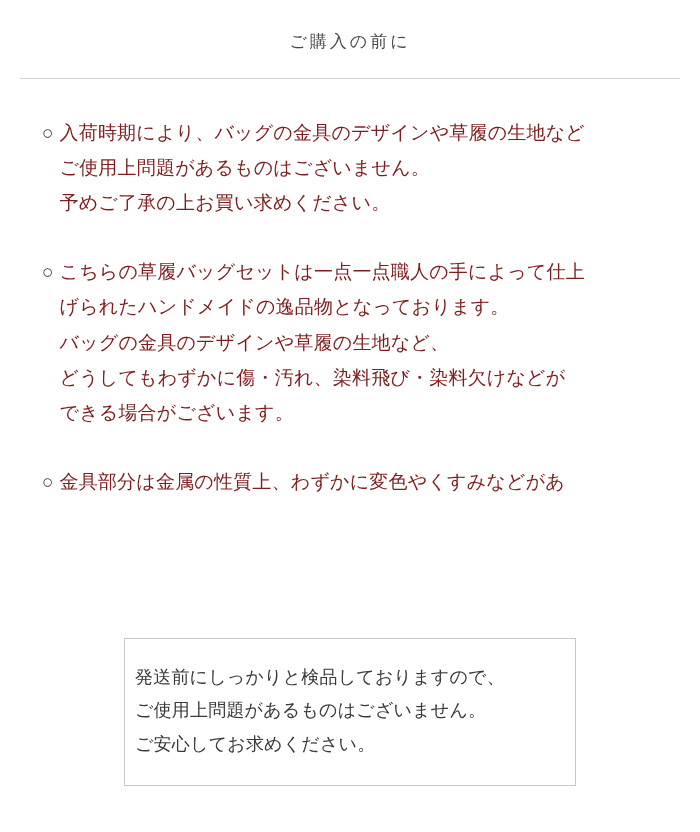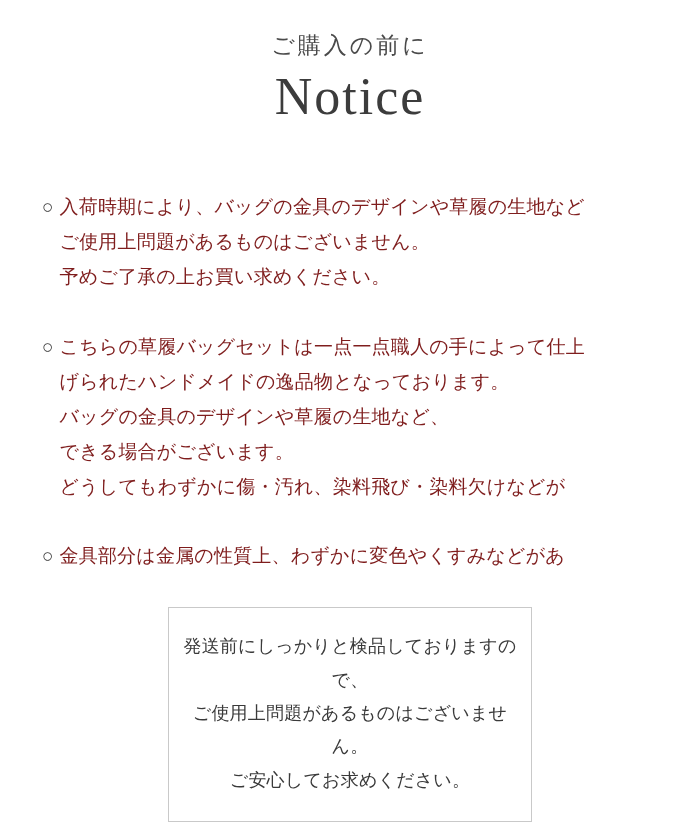--- a/index.html
+++ b/index.html
@@ -24,21 +24,21 @@
   }
 
   
   .header {
     text-align: center;
     padding-top: 30px;
     padding-bottom: 10px;
   }
   .header-sub {
     font-family: "Liberation Serif", serif;
-    font-size: 23px;
+    font-size: 17px;
     letter-spacing: 3px;
     color: #4a4a4a;
     line-height: 1.4;
   }
   .header-title {
     font-family: "Liberation Serif", serif;
     font-size: 52px;
     font-weight: 400;
     letter-spacing: 2px;
     color: #3c3c3c;
@@ -81,62 +81,60 @@
   }
 
   
   .footer-wrap {
     display: flex;
     justify-content: center;
     padding-bottom: 46px;
   }
   .footer-box {
     border: 1px solid #c9c9c9;
-    width: 364px;
+    width: 452px;
     box-sizing: border-box;
     padding: 22px 10px 24px 10px;
-    text-align: center;
   }
   .footer-line {
     font-size: 18px;
     line-height: 1.85;
     color: #3a3a3a;
     letter-spacing: 0.2px;
   }
 </style>
 </head>
 <body>
 
 <div class="page">
 
   <div class="header">
     <div class="header-sub">ご購入の前に</div>
-    <div class="header-title">Notice</div>
   </div>
   <div class="divider"></div>
 
   <div class="content">
 
     <div class="note-item">
       <div class="note-bullet">○</div>
       <div class="note-lines">
         <div class="note-line">入荷時期により、バッグの金具のデザインや草履の生地など</div>
         <div class="note-line">ご使用上問題があるものはございません。</div>
         <div class="note-line">予めご了承の上お買い求めください。</div>
       </div>
     </div>
 
     <div class="note-item">
       <div class="note-bullet">○</div>
       <div class="note-lines">
         <div class="note-line">こちらの草履バッグセットは一点一点職人の手によって仕上</div>
         <div class="note-line">げられたハンドメイドの逸品物となっております。</div>
         <div class="note-line">バッグの金具のデザインや草履の生地など、</div>
+        <div class="note-line">どうしてもわずかに傷・汚れ、染料飛び・染料欠けなどが</div>
         <div class="note-line">できる場合がございます。</div>
-        <div class="note-line">どうしてもわずかに傷・汚れ、染料飛び・染料欠けなどが</div>
       </div>
     </div>
 
     <div class="note-item">
       <div class="note-bullet">○</div>
       <div class="note-lines">
         <div class="note-line">金具部分は金属の性質上、わずかに変色やくすみなどがあ</div>
       </div>
     </div>
 

